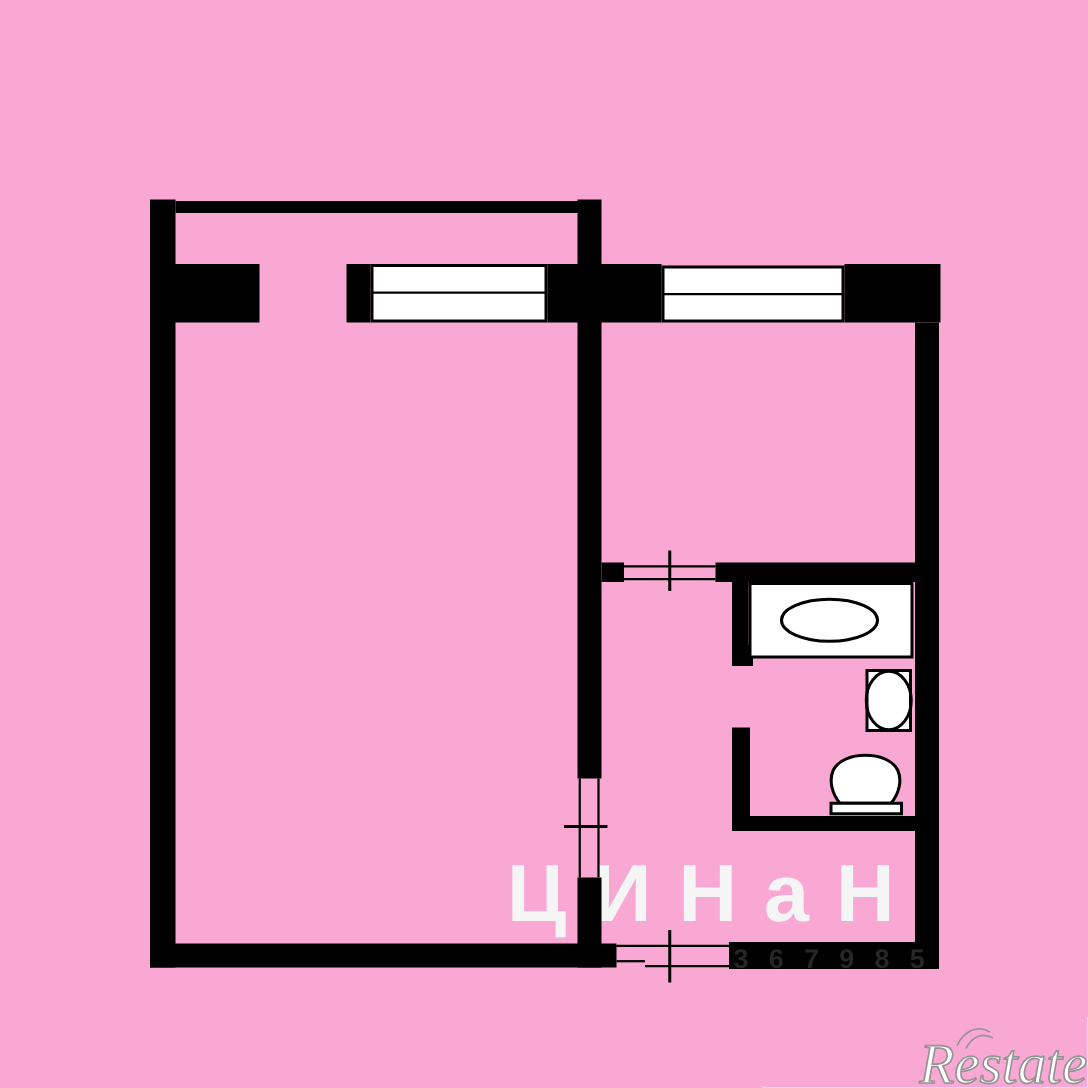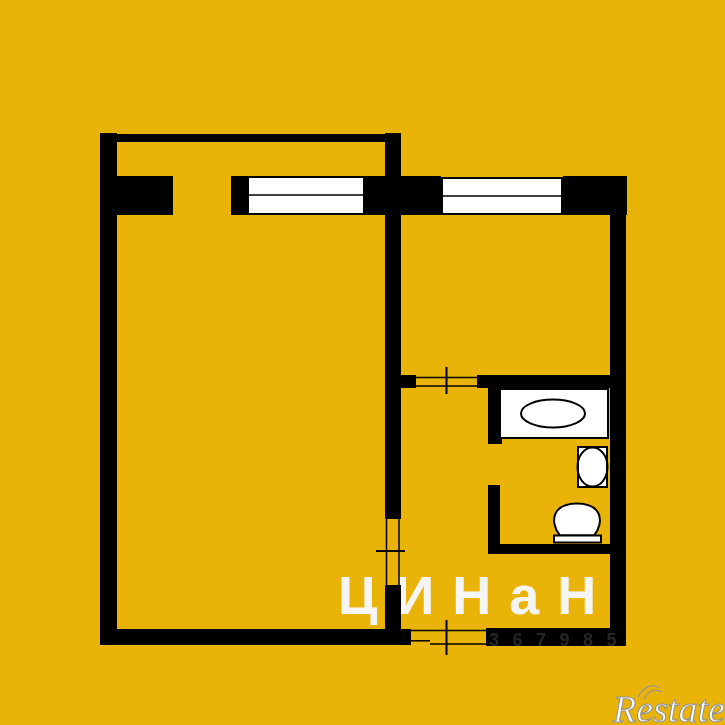--- a/index.html
+++ b/index.html
@@ -1,16 +1,16 @@
 <!DOCTYPE html>
 <html><head>
 <meta charset="utf-8">
 <style>
   html,body{margin:0;padding:0;background:#ffffff;}
-  #page{position:relative;width:725px;height:725px;background:#eab308;overflow:hidden;
+  #page{position:relative;width:725px;height:725px;background:#f9a8d4;overflow:hidden;
         font-family:"Liberation Sans",sans-serif;}
   svg{position:absolute;left:0;top:0;}
 </style>
 </head>
 <body>
 <div id="page">
 <svg width="725" height="725" viewBox="0 0 725 725">
 
   <g fill="#f5f5f5" font-weight="bold" font-size="54" letter-spacing="18">
     <text x="338" y="614" font-family="Liberation Sans">ЦИНаН</text>

